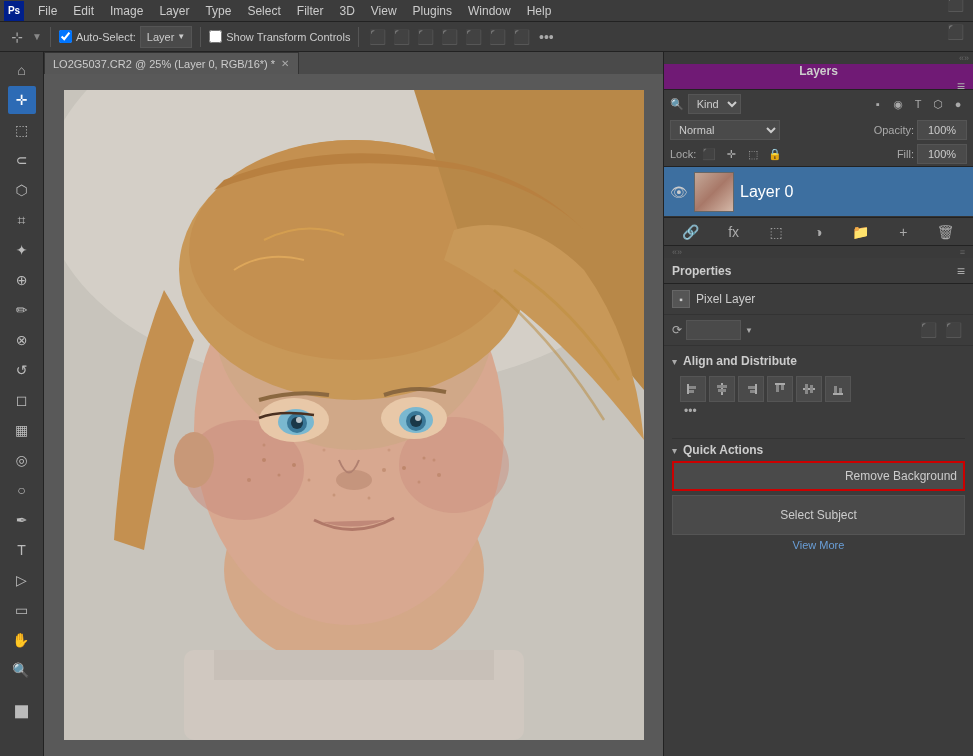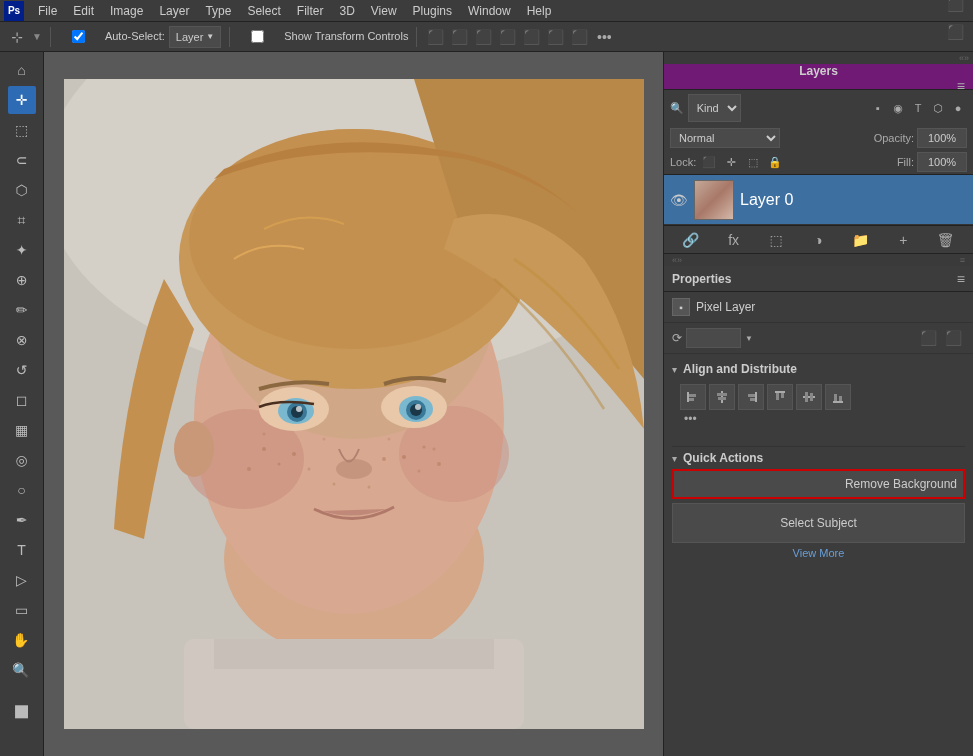--- a/index.html
+++ b/index.html
@@ -7,21 +7,21 @@
 
     
     #menu-bar { background: #3c3c3c; height: 22px; display: flex; align-items: center; padding: 0 4px; border-bottom: 1px solid #222; }
     .menu-logo { width: 20px; height: 20px; background: #001f8b; display: flex; align-items: center; justify-content: center; color: #fff; font-size: 10px; font-weight: bold; margin-right: 6px; }
     .menu-item { padding: 0 8px; color: #ccc; font-size: 12px; cursor: pointer; height: 22px; line-height: 22px; }
 
     
     #toolbar { background: #3c3c3c; height: 30px; display: flex; align-items: center; padding: 0 6px; border-bottom: 1px solid #222; gap: 4px; }
     .tool-btn { background: #4a4a4a; border: 1px solid #555; color: #ccc; height: 22px; padding: 0 6px; font-size: 11px; cursor: pointer; display: flex; align-items: center; gap: 3px; }
     .tool-separator { width: 1px; height: 20px; background: #555; margin: 0 4px; }
-    .tool-checkbox { display: flex; gap: 20px; color: #ccc; font-size: 11px; margin-left: 13px; }
+    .tool-checkbox { display: flex; align-items: center; gap: 4px; color: #ccc; font-size: 11px; }
     .tool-checkbox input { margin: 0; }
     .tool-icons { display: flex; align-items: center; gap: 2px; }
     .tool-icon-btn { width: 22px; height: 22px; background: transparent; border: none; color: #aaa; font-size: 14px; cursor: pointer; display: flex; align-items: center; justify-content: center; }
     .toolbar-label { color: #ccc; font-size: 11px; }
     .toolbar-right { margin-left: auto; display: flex; align-items: flex-end; gap: 6px; flex-direction: column; }
 
     
     #main { display: flex; height: calc(756px - 52px); }
 
     
@@ -41,21 +41,21 @@
     #right-panel { width: 310px; background: #3c3c3c; border-left: 1px solid #222; display: flex; flex-direction: column; overflow: hidden; }
 
     
     #layers-panel { flex: 0 0 auto; border-bottom: 1px solid #222; }
     .panel-header { background: #701a75; height: 26px; display: flex; align-items: center; padding: 0 8px; border-bottom: 1px solid #222; flex-direction: column; }
     .panel-title { color: #ccc; font-size: 12px; font-weight: bold; }
     .panel-menu { margin-left: auto; color: #aaa; cursor: pointer; font-size: 14px; }
 
     .layers-search { display: flex; align-items: center; gap: 4px; padding: 4px 6px; background: #3c3c3c; }
     .search-icon-wrap { color: #aaa; font-size: 11px; }
-    .kind-select { background: #4a4a4a; border: 1px solid #555; color: #ccc; font-size: 11px; height: 28px; padding: 0 4px; }
+    .kind-select { background: #4a4a4a; border: 1px solid #555; color: #ccc; font-size: 11px; height: 20px; padding: 0 4px; }
     .layer-filter-icons { display: flex; align-items: center; gap: 2px; margin-left: auto; }
     .filter-icon { width: 18px; height: 18px; background: transparent; border: none; color: #aaa; font-size: 11px; cursor: pointer; display: flex; align-items: center; justify-content: center; }
 
     .layers-controls { display: flex; align-items: center; gap: 4px; padding: 2px 6px; background: #3c3c3c; }
     .blend-mode-select { background: #4a4a4a; border: 1px solid #555; color: #ccc; font-size: 11px; height: 20px; padding: 0 4px; width: 110px; }
     .opacity-control { display: flex; align-items: center; gap: 3px; margin-left: auto; }
     .opacity-label { color: #aaa; font-size: 11px; }
     .opacity-value { background: #4a4a4a; border: 1px solid #555; color: #ccc; font-size: 11px; height: 20px; width: 50px; text-align: center; }
 
     .lock-controls { display: flex; align-items: center; gap: 4px; padding: 2px 6px; background: #3c3c3c; border-bottom: 1px solid #222; }
@@ -194,20 +194,26 @@
     <button class="tool-icon" title="Type Tool">T</button>
     <button class="tool-icon" title="Path Selection">▷</button>
     <button class="tool-icon" title="Shape Tool">▭</button>
     <button class="tool-icon" title="Hand Tool">✋</button>
     <button class="tool-icon" title="Zoom Tool">🔍</button>
     <div style="height:8px;"></div>
     <button class="tool-icon" title="Foreground Color" style="font-size:20px;">◼</button>
   </div>
 
   <div id="canvas-area">
+    <div id="canvas-tabs">
+      <div class="canvas-tab">
+        <span>LO2G5037.CR2 @ 25% (Layer 0, RGB/16*) *</span>
+        <span class="close-btn">✕</span>
+      </div>
+    </div>
     <div id="canvas-content">
       <div class="canvas-image">
         
         <svg width="580" height="650" viewBox="0 0 580 650" xmlns="http://www.w3.org/2000/svg">
 
           <rect width="580" height="650" fill="#c8c4bc"></rect>
 
           <ellipse cx="300" cy="100" rx="320" ry="200" fill="#d8d4cc" opacity="0.7"></ellipse>
 
           <ellipse cx="290" cy="480" rx="130" ry="100" fill="#d4a888"></ellipse>

